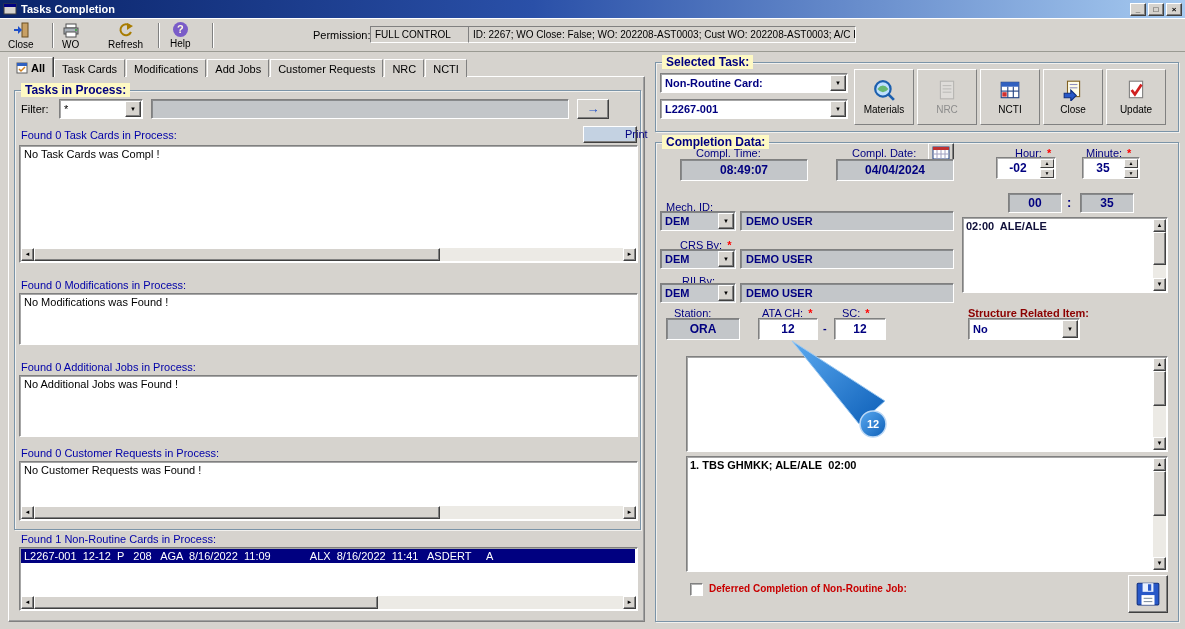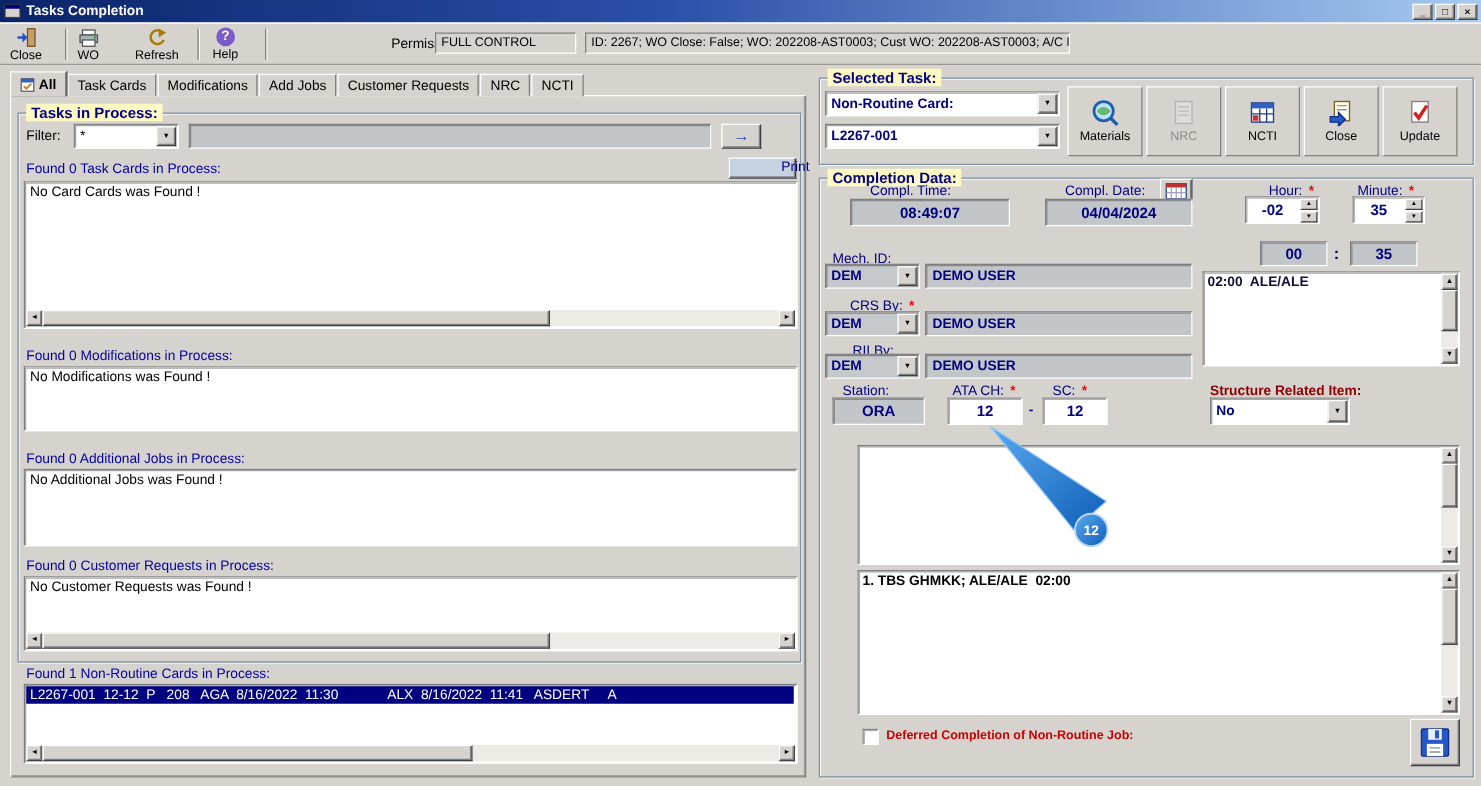--- a/index.html
+++ b/index.html
@@ -116,21 +116,21 @@
       </svg>
     <span>Refresh</span>
   </div>
   <div class="tsep" style="left:158px;"></div>
   <div class="tbtn" style="left:166px;">
     <span class="help-badge">?</span>
     <span>Help</span>
   </div>
   <div class="tsep" style="left:212px;"></div>
   <span class="blk" style="left:313px; top:10px;">Permission:</span>
-  <div class="fieldbox" style="left:348px; top:7px; width:113px;">FULL CONTROL</div>
+  <div class="fieldbox" style="left:370px; top:7px; width:113px;">FULL CONTROL</div>
   <div class="fieldbox" style="left:468px; top:7px; width:388px;">ID: 2267; WO Close: False; WO: 202208-AST0003; Cust WO: 202208-AST0003; A/C Reg:</div>
 </div>
 
 <div class="tabpage"></div>
 
 <div class="tabstrip">
   <div class="tab active">
     <svg width="12" height="12" viewBox="0 0 12 12">
         <rect x="1" y="1" width="10" height="10" fill="#fff" stroke="#606060"></rect>
         <rect x="1" y="1" width="10" height="3" fill="#3060c0"></rect>
@@ -167,21 +167,21 @@
     <span class="dd">▼</span>
   </div>
   <div class="grayval left" style="left:136px; top:8px; width:418px; height:20px; font-weight:normal;"></div>
   <div class="raised" style="position:absolute; left:562px; top:8px; width:32px; height:20px; text-align:center;">
     <span style="color:#2050c8; font-weight:bold; font-size:13px; line-height:17px;">→</span>
   </div>
 
   <span class="sect-h" style="left:6px; top:38px;">Found 0 Task Cards in Process:</span>
   <div class="printbtn" style="left:568px; top:35px; width:54px; height:17px;padding-left:41px;">Print</div>
   <div class="listbox" style="left:4px; top:54px; width:619px; height:118px;">
-    <div class="list-text">No Card Cards was Found !</div>
+    <div class="list-text">No Task Cards was Compl !</div>
     <div class="hscroll">
       <span class="sbtn">◄</span>
       <div class="sthumb-h" style="width:66%;"></div>
       <div class="strack"></div>
       <span class="sbtn">►</span>
     </div>
   </div>
 
   <span class="sect-h" style="left:6px; top:188px;">Found 0 Modifications in Process:</span>
   <div class="listbox" style="left:4px; top:202px; width:619px; height:52px;">
@@ -199,21 +199,21 @@
     <div class="hscroll">
       <span class="sbtn">◄</span>
       <div class="sthumb-h" style="width:66%;"></div>
       <div class="strack"></div>
       <span class="sbtn">►</span>
     </div>
   </div>
 
   <span class="sect-h" style="left:6px; top:442px;">Found 1 Non-Routine Cards in Process:</span>
   <div class="listbox" style="left:4px; top:456px; width:619px; height:64px;">
-    <div class="sel-row">L2267-001  12-12  P   208   AGA  8/16/2022  11:30             ALX  8/16/2022  11:41   ASDERT     A</div>
+    <div class="sel-row">L2267-001  12-12  P   208   AGA  8/16/2022  11:09             ALX  8/16/2022  11:41   ASDERT     A</div>
     <div class="hscroll">
       <span class="sbtn">◄</span>
       <div class="sthumb-h" style="width:56%;"></div>
       <div class="strack"></div>
       <span class="sbtn">►</span>
     </div>
   </div>
 </div>
 
 <div class="group" style="left:655px; top:62px; width:524px; height:70px;">

